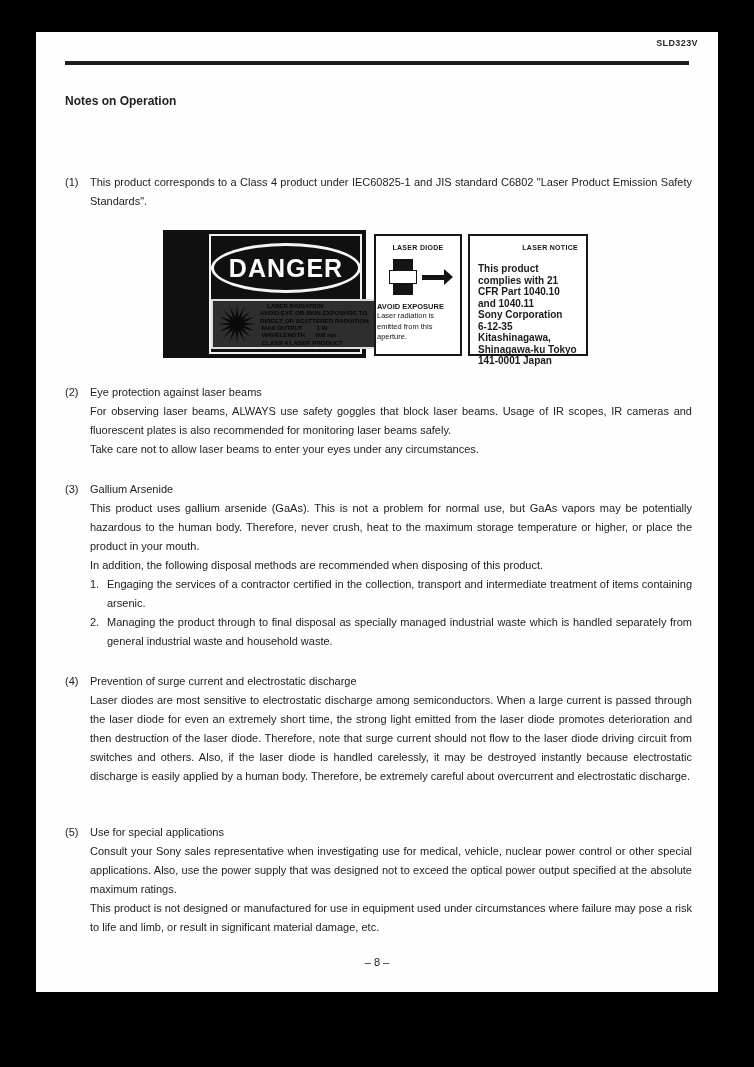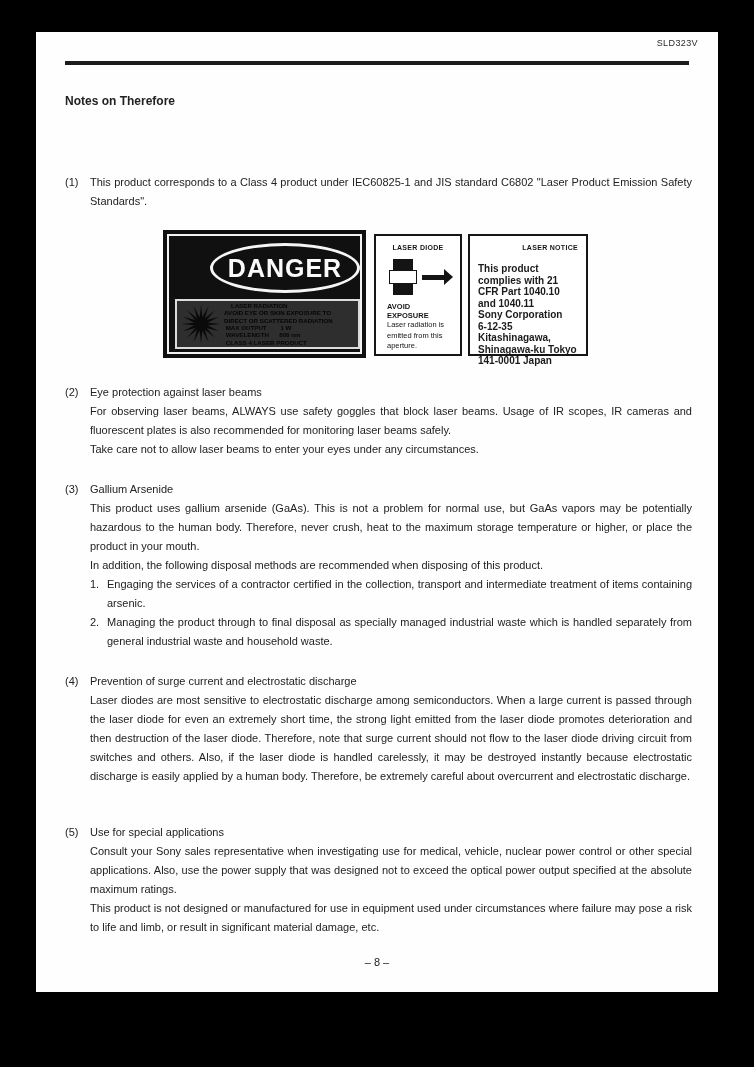--- a/index.html
+++ b/index.html
@@ -8,21 +8,21 @@
     background:#000;
     font-family:"Liberation Sans", sans-serif;
     -webkit-font-smoothing:antialiased;
   }
   .page{
     position:absolute;left:36px;top:32px;width:682px;height:960px;
     background:#fefefe;color:#1e1e1e;overflow:hidden;
   }
   .model{
     position:absolute;top:6px;right:20px;
-    font-size:9px;font-weight:400;letter-spacing:.4px;color:#2a2a2a;
+    font-size:9px;font-weight:700;letter-spacing:.4px;color:#2a2a2a;
   }
   .rule{position:absolute;left:29px;top:29px;width:624px;height:4px;background:#1c1c1c}
   .h1{position:absolute;left:29px;top:62px;font-size:12px;font-weight:700;color:#222}
   .intro{position:absolute;left:29px;top:104px;font-size:11px}
 
   .sec{position:absolute;left:29px;width:627px;font-size:11px;line-height:19px;color:#222}
   .sec .row{display:flex}
   .num{flex:0 0 25px}
   .bodytxt{flex:1}
   .just{text-align:justify}
@@ -31,41 +31,41 @@
   .sublist .row2{display:flex}
   .num2{flex:0 0 17px}
 
   
   .danger{
     position:absolute;left:127px;top:198px;width:203px;height:128px;
     background:#101010;padding:4px;box-sizing:border-box;
   }
   .danger-in{
     border:2px solid #f2f2f2;height:100%;box-sizing:border-box;
-    display:flex;flex-direction:column;align-items:flex-end;
+    display:flex;flex-direction:column;align-items:flex-start;margin-left:42px;
   }
   .ellipse{
     margin-top:7px;width:150px;height:50px;border:3px solid #f5f5f5;border-radius:50%;
     display:flex;align-items:center;justify-content:center;box-sizing:border-box;
   }
   .danger-word{font-size:25px;font-weight:700;color:#fafafa;letter-spacing:1px}
   .danger-textbox{
     margin-top:6px;width:185px;height:50px;border:2px solid #dcdcdc;background:#2e2e2e;
     box-sizing:border-box;display:flex;align-items:center;padding:1px 3px;gap:2px;
   }
   .burst{flex:0 0 auto}
   .danger-lines{flex:1}
   .danger-lines div{
     font-size:6.2px;line-height:7.3px;font-weight:700;color:#060606;white-space:pre;
   }
   .labelbox{
     position:absolute;top:202px;background:#fff;border:2px solid #161616;
     box-sizing:border-box;
   }
-  .aperture{left:338px;width:88px;height:122px;padding:8px 11px 0}
+  .aperture{left:338px;width:88px;height:122px;padding:8px 1px 0}
   .ap-title{font-size:7px;font-weight:700;text-align:center;letter-spacing:.3px;color:#171717}
   .ap-diagram{height:44px;display:flex;align-items:center;justify-content:center;gap:9px;margin-top:4px}
   .pkg{width:20px;height:36px;background:#141414;position:relative}
   .pkg::after{
     content:"";position:absolute;left:-4px;right:-4px;top:11px;height:12px;
     background:#fff;border:1.5px solid #141414;
   }
   .arrow{width:22px;height:5px;background:#141414;position:relative}
   .arrow::after{
     content:"";position:absolute;right:-9px;top:-5.5px;
@@ -80,21 +80,21 @@
 
   .footer{position:absolute;left:0;right:0;top:924px;text-align:center;font-size:11px;color:#222}
 </style>
 </head>
 <body>
 
 <div class="page">
 
   <div class="model">SLD323V</div>
   <div class="rule"></div>
-  <div class="h1">Notes on Therefore</div>
+  <div class="h1">Notes on Operation</div>
 
   <div class="sec" style="top:141px">
     <div class="row">
       <div class="num">(1)</div>
       <div class="bodytxt just">This product corresponds to a Class 4 product under IEC60825-1 and JIS standard C6802 "Laser Product Emission Safety Standards".</div>
     </div>
   </div>
 
   <div class="danger">
     <div class="danger-in">

